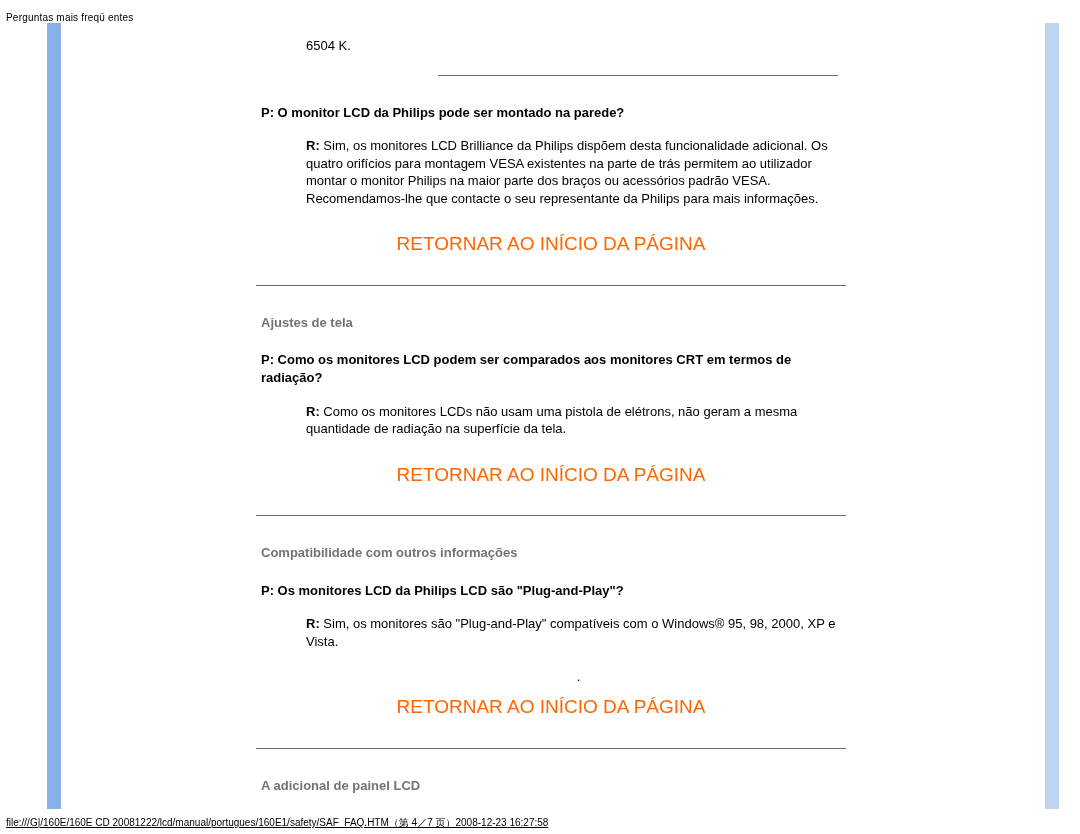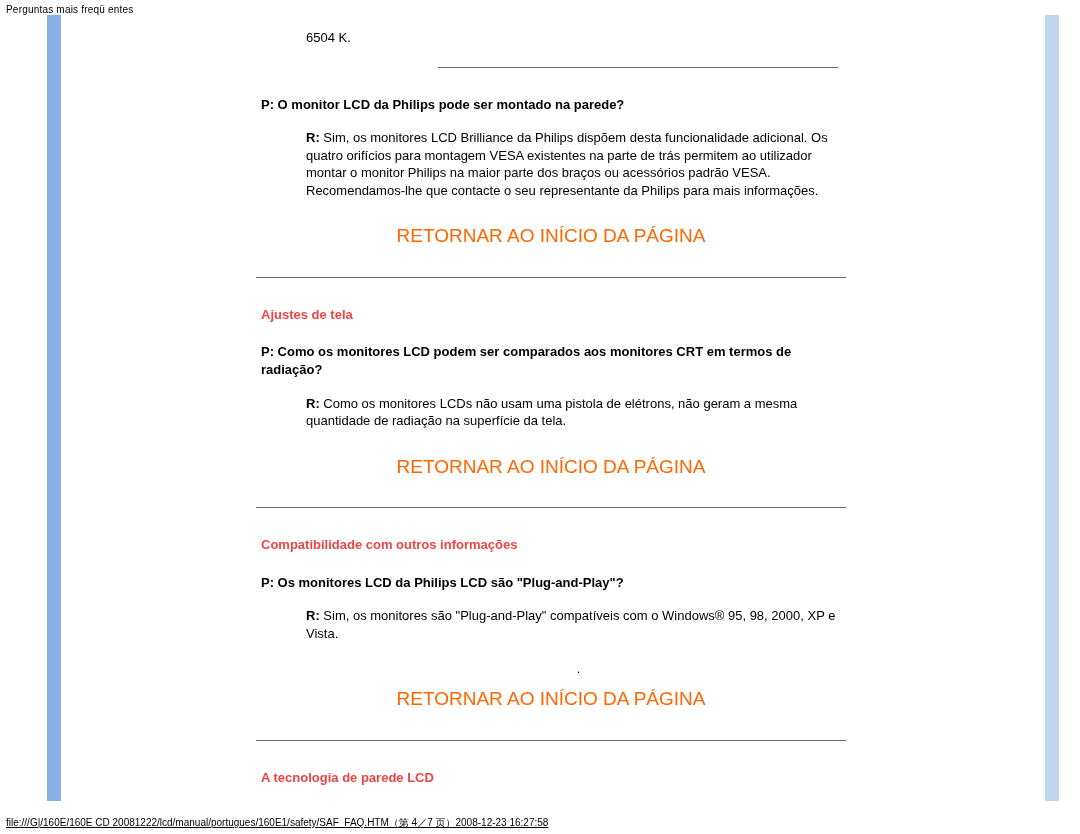--- a/index.html
+++ b/index.html
@@ -8,21 +8,21 @@
     width: 1080px;
     height: 834px;
     background: #ffffff;
     font-family: Arial, Helvetica, sans-serif;
     font-size: 13px;
     color: #000;
     overflow: hidden;
   }
   .page-header {
     font-size: 10px;
-    padding: 4px 0 0 6px;
+    padding: 12px 0 0 6px;
     color: #000;
     font-family: Arial, sans-serif;
     letter-spacing: 0.2px;
   }
   .outer {
     position: relative;
     height: 786px;
   }
   .band-left {
     position: absolute;
@@ -82,21 +82,21 @@
     text-align: center;
     margin: 24px 0 0 -5px;
     width: 590px;
   }
   .toplink a {
     color: #ff6600;
     text-decoration: none;
     font-size: 19px;
   }
   .section-title {
-    color: #ef4444;
+    color: #737373;
     font-weight: bold;
     margin: 0 0 20px 0;
   }
   .dot-line {
     text-align: center;
     padding-left: 45px;
     width: 545px;
     margin: 4px 0 6px 0;
     font-size: 13px;
     color: #000;
@@ -164,20 +164,20 @@
       </p>
 
       <div class="dot-line">.</div>
 
       <div class="toplink" style="margin-top:8px;">
         <a href="#">RETORNAR AO INÍCIO DA PÁGINA</a>
       </div>
 
       <hr class="hr-wide">
 
-      <p class="section-title">A tecnologia de parede LCD</p>
+      <p class="section-title">A adicional de painel LCD</p>
 
 
     </div>
   </div>
 </div>
 
 <div class="footer">file:///G|/160E/160E CD 20081222/lcd/manual/portugues/160E1/safety/SAF_FAQ.HTM（第 4／7 页）2008-12-23 16:27:58</div>
 
 </body></html>

